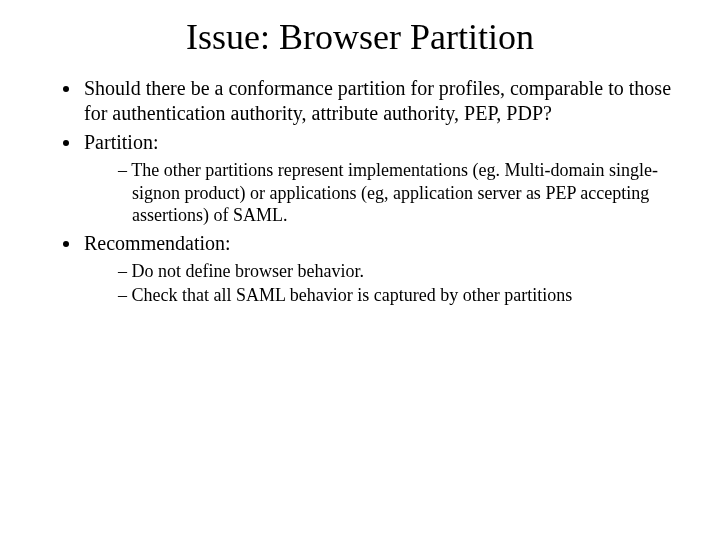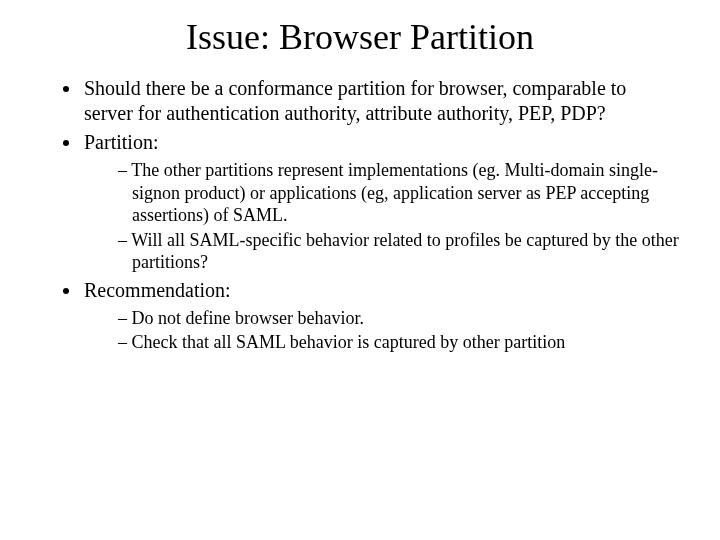--- a/index.html
+++ b/index.html
@@ -50,29 +50,28 @@
     content: "– ";
   }
 </style>
 </head>
 <body>
 
 <div class="slide">
   <div class="title">Issue: Browser Partition</div>
 
   <ul class="level1">
-    <li>Should there be a conformance partition for browser, comparable to server for authentication authority, attribute authority, PEP, PDP?</li>
+    <li>Should there be a conformance partition for profiles, comparable to those for authentication authority, attribute authority, PEP, PDP?</li>
     <li>
       <span>Partition:</span>
       <ul class="level2">
         <li>The other partitions represent implementations (eg. Multi-domain single-signon product) or applications (eg, application server as PEP accepting assertions) of SAML.</li>
-        <li>Will all SAML-specific behavior related to profiles be captured by the other partitions?</li>
       </ul>
     </li>
     <li>
       <span>Recommendation:</span>
       <ul class="level2">
         <li>Do not define browser behavior.</li>
-        <li>Check that all SAML behavior is captured by other partition</li>
+        <li>Check that all SAML behavior is captured by other partitions</li>
       </ul>
     </li>
   </ul>
 </div>
 
 </body></html>

